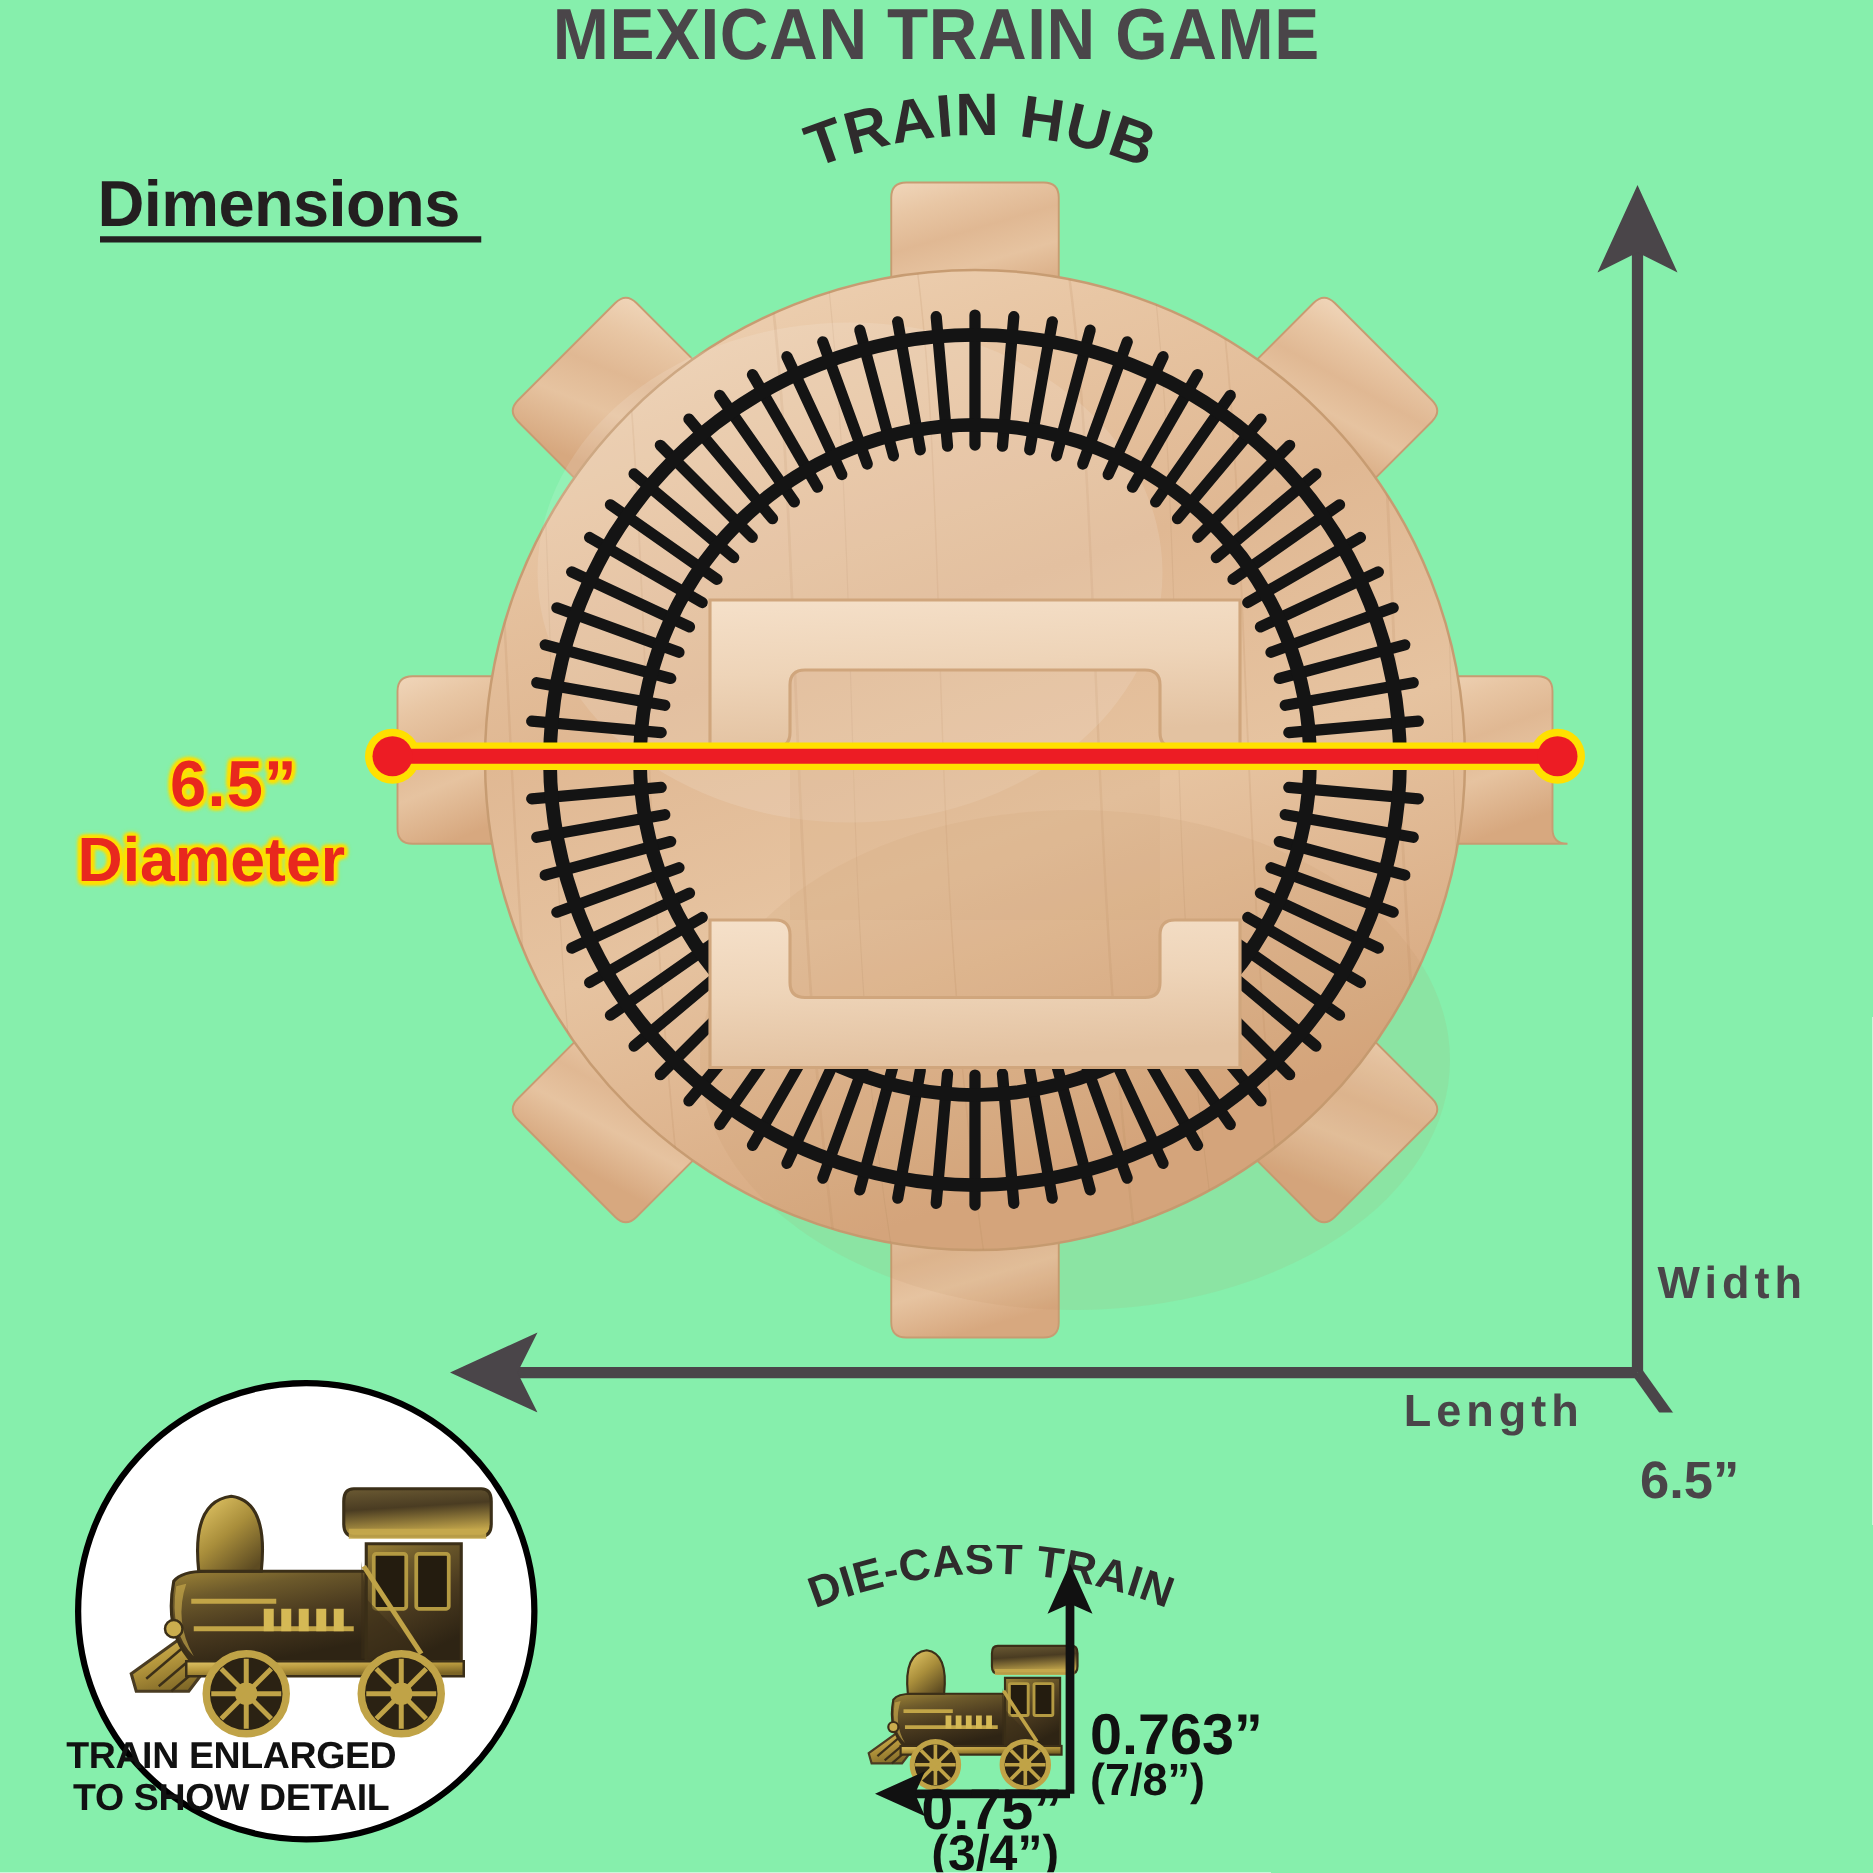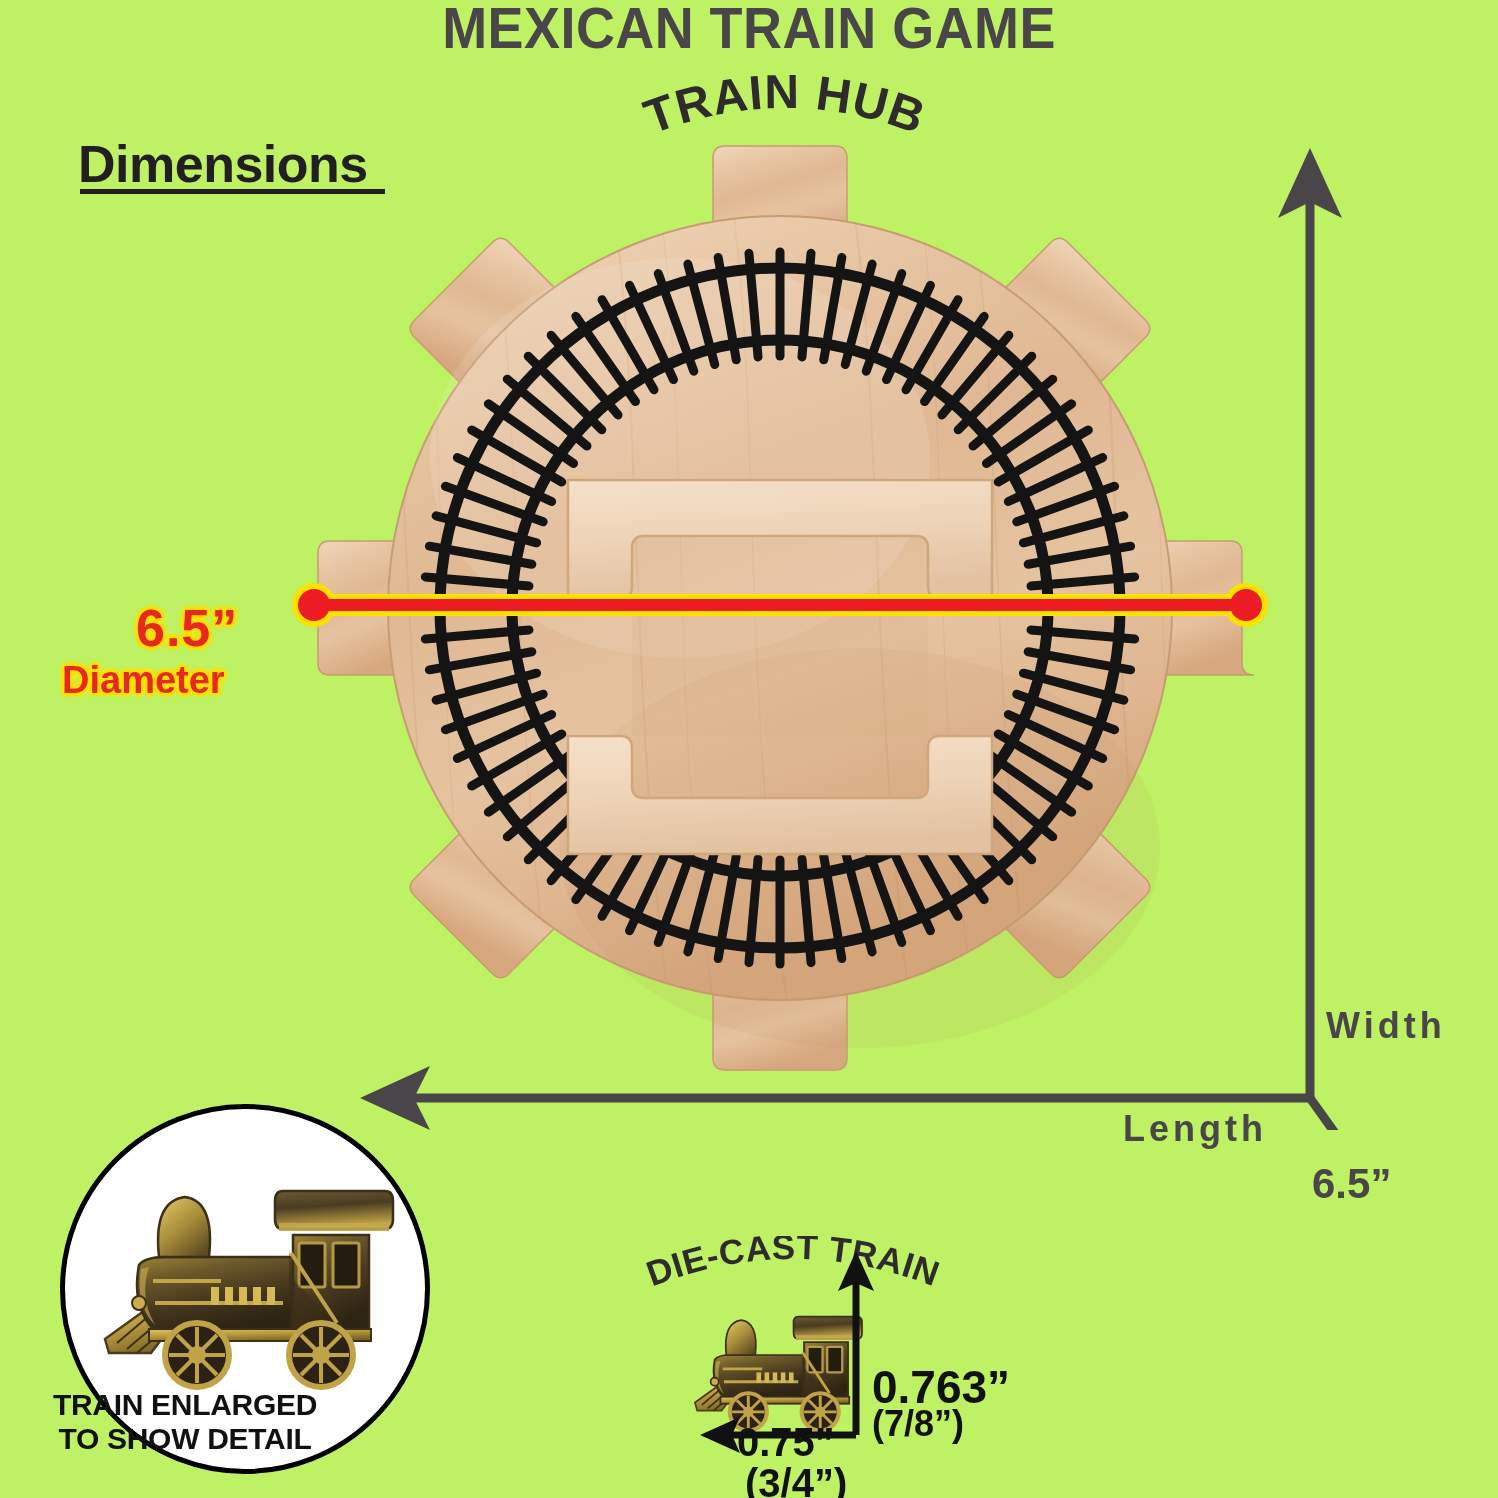--- a/index.html
+++ b/index.html
@@ -7,21 +7,21 @@
     padding: 0;
     background: #ffffff;
   }
   body {
     font-family: "Liberation Sans", sans-serif;
   }
   #page {
     position: relative;
     width: 1498px;
     height: 1498px;
-    background: #bef264;
+    background: #86efac;
     overflow: hidden;
   }
 
   
   .main-title {
     position: absolute;
     left: 0;
     top: -6px;
     width: 1498px;
     text-align: center;
@@ -97,21 +97,21 @@
   }
   #dim-value {
     left: 136px;
     top: 598px;
     font-size: 52px;
     letter-spacing: 1px;
   }
   #dim-word {
     left: 62px;
     top: 659px;
-    font-size: 38px;
+    font-size: 50px;
     letter-spacing: 0px;
   }
 
   
   #axes {
     position: absolute;
     left: 350px;
     top: 140px;
     width: 1010px;
     height: 990px;
@@ -179,21 +179,21 @@
     height: 263px;
   }
   .diecast-dim {
     position: absolute;
     font-weight: bold;
     color: #111111;
     white-space: nowrap;
   }
   #dc-h-main  { left: 872px; top: 1360px; font-size: 46px; }
   #dc-h-frac  { left: 872px; top: 1403px; font-size: 36px; }
-  #dc-w-main  { left: 737px; top: 1420px; font-size: 40px; }
+  #dc-w-main  { left: 737px; top: 1420px; font-size: 46px; }
   #dc-w-frac  { left: 745px; top: 1461px; font-size: 40px; }
 </style>
 </head>
 <body>
 
 <div id="page">
 
   <div class="main-title">MEXICAN TRAIN GAME</div>
 
   <div class="dimensions-label">Dimensions</div>

